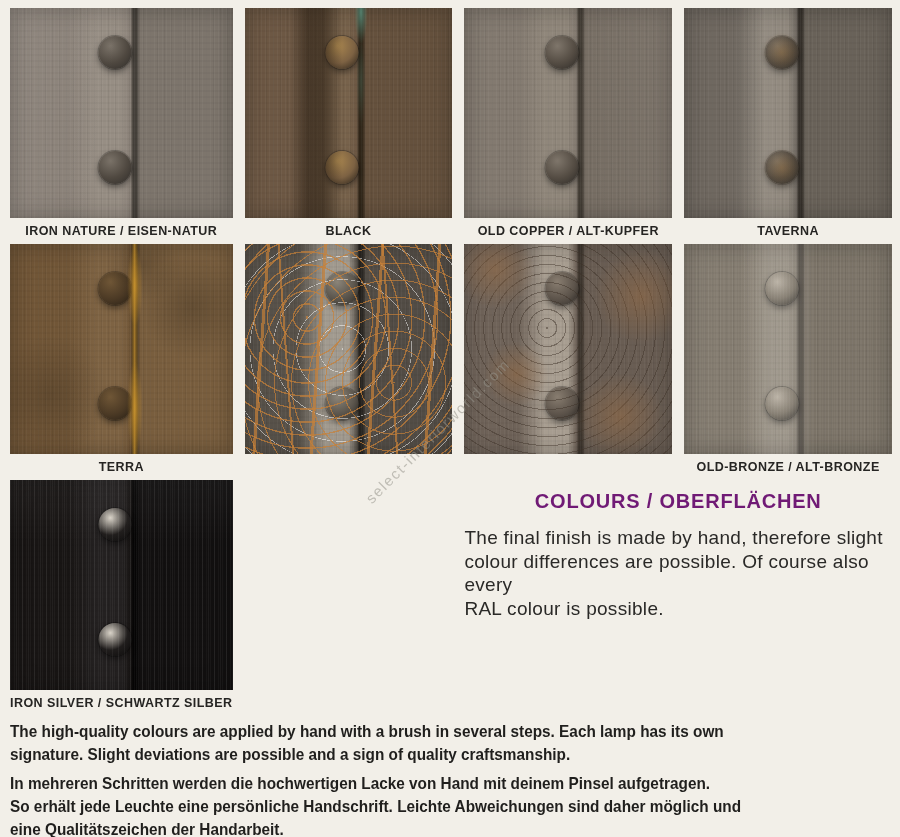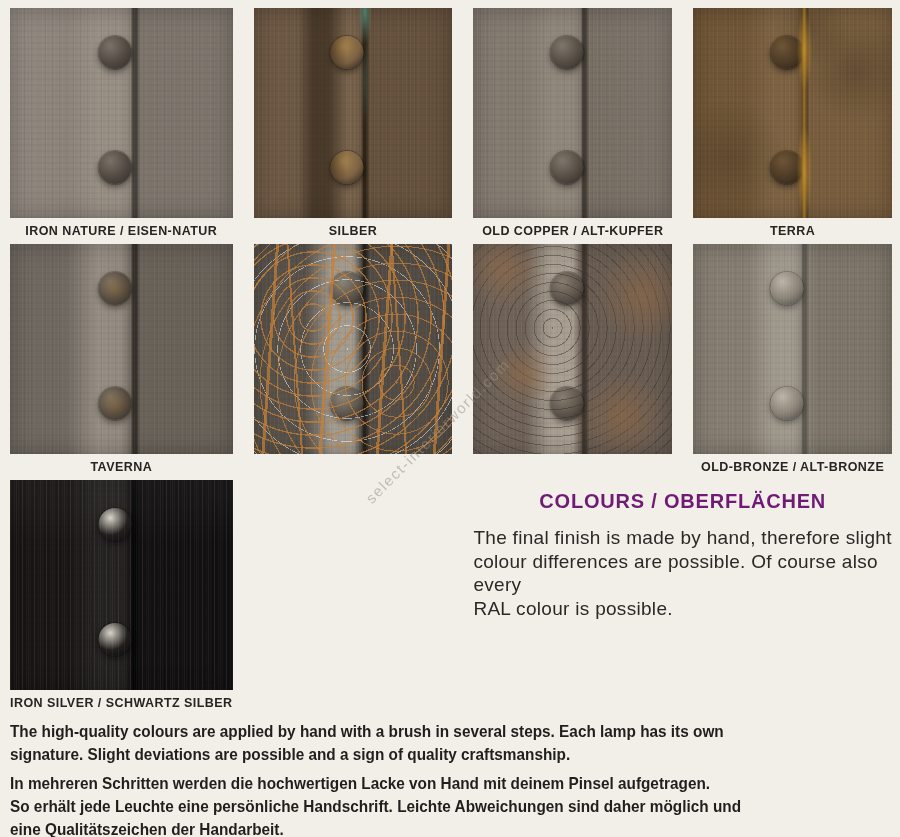--- a/index.html
+++ b/index.html
@@ -10,21 +10,21 @@
   }
   .page {
     position:relative;
     width:900px; height:837px;
     background:#f2efe8;
     overflow:hidden;
   }
   .grid {
     display:grid;
     grid-template-columns: repeat(4, 1fr);
-    column-gap:21px;
+    column-gap:12px;
     padding:8px 8px 0 10px;
   }
   figure.swatch { margin:0; }
   .photo {
     position:relative;
     height:210px;
     overflow:hidden;
     box-shadow: inset 0 0 22px rgba(0,0,0,.28);
     background:
       linear-gradient(90deg,
@@ -170,45 +170,45 @@
         <div class="rivet rivet-bottom"></div>
       </div>
       <figcaption class="label">IRON NATURE / EISEN-NATUR</figcaption>
     </figure>
 
     <figure class="swatch" style="--base: #6d5844; --base2: #65513d; --seam: #77624b; --line: #2f2518; --rivet: #7d6243; --rivethi: #a9864f; --accent: rgba(94,150,130,0.8);">
       <div class="photo ph-patina">
         <div class="rivet rivet-top"></div>
         <div class="rivet rivet-bottom"></div>
       </div>
-      <figcaption class="label">SILBER</figcaption>
+      <figcaption class="label">BLACK</figcaption>
     </figure>
 
     <figure class="swatch" style="--base: #837a70; --base2: #776e64; --seam: #90877b; --line: #423c34; --rivet: #544c43; --rivethi: #7f766b;">
       <div class="photo ph-copper">
         <div class="rivet rivet-top"></div>
         <div class="rivet rivet-bottom"></div>
       </div>
       <figcaption class="label">OLD COPPER / ALT-KUPFER</figcaption>
     </figure>
 
+    <figure class="swatch" style="--base: #6f6860; --base2: #696259; --seam: #8e867b; --line: #322d27; --rivet: #433d36; --rivethi: #6e675e; --accent: rgba(168,122,64,0.4);">
+      <div class="photo ph-taverna">
+        <div class="rivet rivet-top"></div>
+        <div class="rivet rivet-bottom"></div>
+      </div>
+      <figcaption class="label">TAVERNA</figcaption>
+    </figure>
+
     <figure class="swatch" style="--base: #715637; --base2: #795e3e; --seam: #7e6343; --line: #3a2c1a; --rivet: #4c3a25; --rivethi: #6f5636; --accent: rgba(214,156,47,0.65);">
       <div class="photo ph-terra">
         <div class="rivet rivet-top"></div>
         <div class="rivet rivet-bottom"></div>
       </div>
       <figcaption class="label">TERRA</figcaption>
-    </figure>
-
-    <figure class="swatch" style="--base: #6f6860; --base2: #696259; --seam: #8e867b; --line: #322d27; --rivet: #433d36; --rivethi: #6e675e; --accent: rgba(168,122,64,0.4);">
-      <div class="photo ph-taverna">
-        <div class="rivet rivet-top"></div>
-        <div class="rivet rivet-bottom"></div>
-      </div>
-      <figcaption class="label">TAVERNA</figcaption>
     </figure>
 
     <figure class="swatch" style="--base: #575149; --base2: #524c45; --seam: #a29b90; --line: #272420; --rivet: #5b554c; --rivethi: #8b8478; --accent: rgba(198,128,56,0.7);">
       <div class="photo ph-steampunk">
         <div class="rivet rivet-top"></div>
         <div class="rivet rivet-bottom"></div>
       </div>
     </figure>
 
     <figure class="swatch" style="--base: #6f6359; --base2: #695d53; --seam: #a89e91; --line: #3e362e; --rivet: #5d544b; --rivethi: #887d70; --accent: rgba(158,110,66,0.45);">

